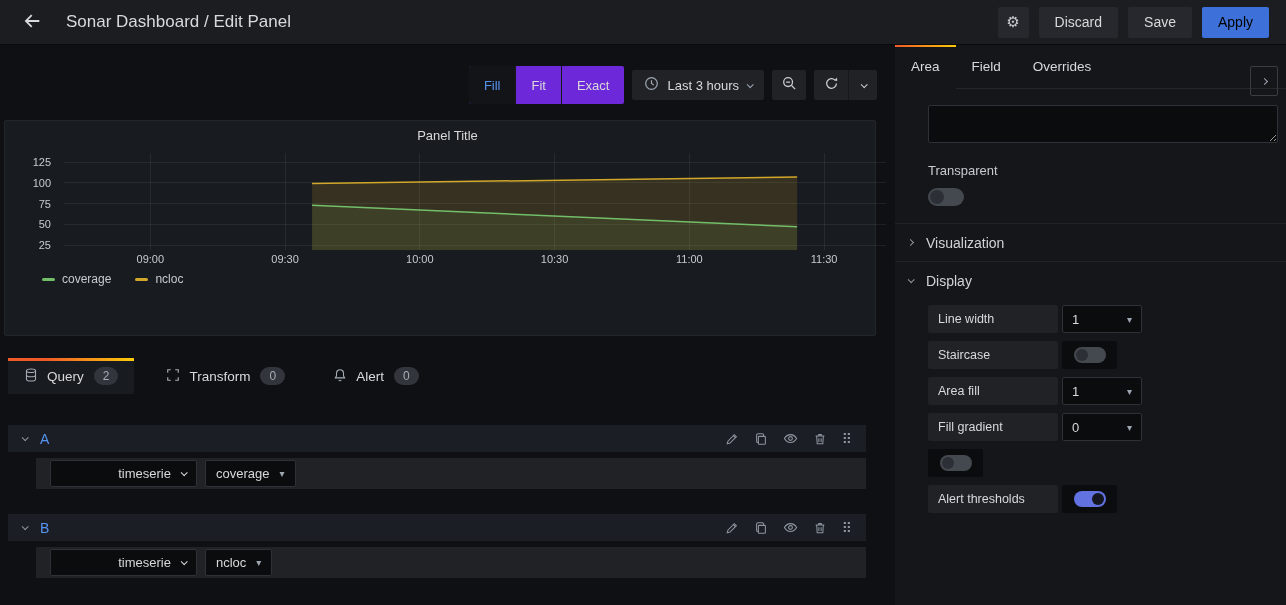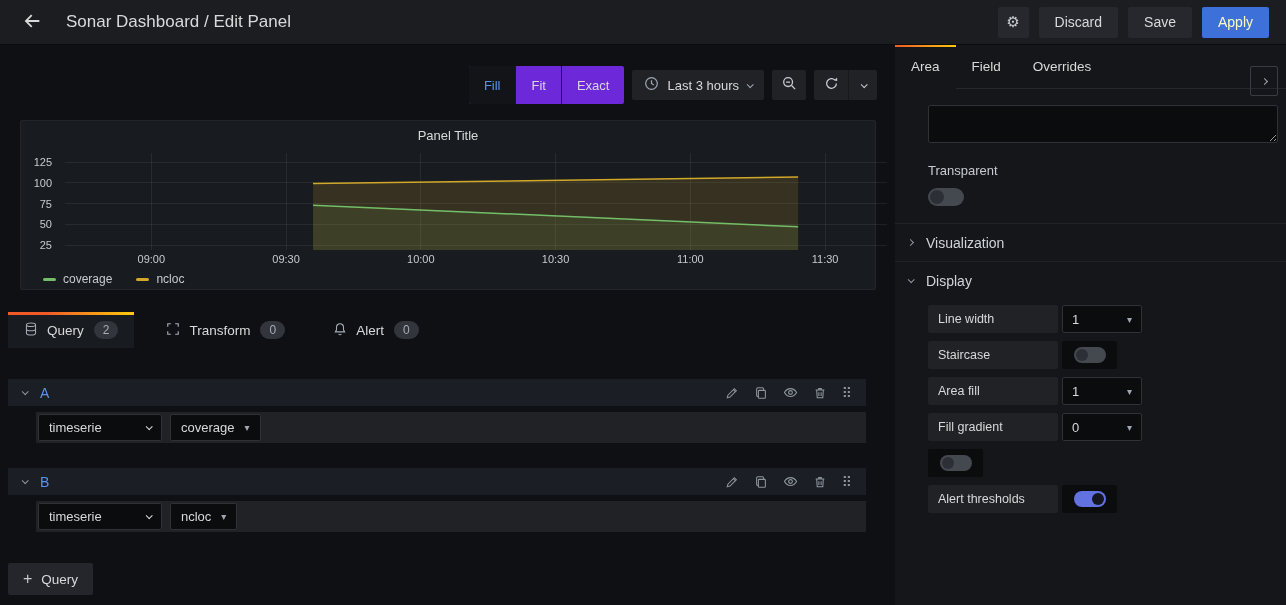--- a/index.html
+++ b/index.html
@@ -9,21 +9,21 @@
     font-family:"Liberation Sans", sans-serif;
     color:#d8d9da;
     -webkit-font-smoothing:antialiased;
   }
   
   .topbar { height:45px; background:#1b1d21; display:flex; align-items:center; padding:0 17px 0 10px; border-bottom:1px solid #0a0b0d; }
   .back-btn { width:44px; height:44px; background:none; border:none; display:flex; align-items:center; justify-content:center; cursor:pointer; }
   .page-title { font-size:17px; color:#d8d9da; margin-left:12px; }
   .topbar-right { margin-left:auto; display:flex; align-items:center; gap:10px; }
   .btn { height:31px; padding:0 16px; background:#26282d; border:none; border-radius:2px; color:#d8d9da; font-size:14px; font-family:inherit; cursor:pointer; }
-  .btn.primary { background:#3d71d9; color:#fef9c3; }
+  .btn.primary { background:#3d71d9; color:#000000; }
   .icon-btn { width:31px; height:31px; background:#26282d; border:none; border-radius:2px; color:#c7cbd1; font-size:15px; display:flex; align-items:center; justify-content:center; cursor:pointer; }
   
   .main { display:flex; height:560px; }
   .content { width:895px; flex:none; background:#0e1014; }
   
   .toolbar { display:flex; justify-content:flex-end; align-items:center; gap:8px; padding:21px 18px 0 0; }
   .seg-group { display:flex; background:#6d28d9; border-radius:2px; overflow:hidden; height:38px; }
   .seg { padding:0 15px; font-size:13px; color:#d8d9da; background:transparent; border:none; border-left:1px solid #16181c; font-family:inherit; cursor:pointer; }
   .seg:first-child { border-left:none; }
   .seg.active { background:#121418; color:#5794f2; }
@@ -31,21 +31,21 @@
   .tool-btn.square { width:34px; justify-content:center; padding:0; }
   .tool-group { display:flex; height:30px; background:#202226; border-radius:2px; overflow:hidden; }
   .tool-group button { background:none; border:none; display:flex; align-items:center; justify-content:center; color:#c7cbd1; cursor:pointer; }
   .tool-group .grp-a { width:34px; }
   .tool-group .grp-b { width:29px; border-left:1px solid #16181c; }
   .chev { display:inline-block; width:5px; height:5px; border-style:solid; border-color:currentColor; border-width:0 1.5px 1.5px 0; }
   .chev.down { transform:rotate(45deg) translateY(-1px); }
   .chev.right { transform:rotate(-45deg); }
   .dim { color:#9fa7b3; }
   
-  .panel { margin:16px 19px 0 20px; height:170px; background:#181b1f; border:1px solid #22252a; border-radius:2px; }
+  .panel { margin:16px 19px 0 4px; height:216px; background:#181b1f; border:1px solid #22252a; border-radius:2px;padding-left:15px; }
   .panel-title { height:26px; line-height:30px; text-align:center; font-size:13px; font-weight:500; color:#d8d9da; cursor:pointer; }
   #chart-svg { display:block; margin-top:2px; }
   .legend { display:flex; gap:24px; padding-left:22px; margin-top:1px; }
   .legend-item { display:flex; align-items:center; gap:7px; font-size:12px; color:#c7cbd1; cursor:pointer; }
   .swatch { width:13px; height:3px; border-radius:2px; background:#888; }
   
   .qtabs { display:flex; margin:22px 0 0 8px; height:36px; gap:16px; }
   .qtab { display:flex; align-items:center; gap:9px; padding:0 16px; font-size:13.5px; color:#d8d9da; position:relative; cursor:pointer; }
   .qtab svg { color:#a6adb5; }
   .qtab.active { background:#181b1f; }
@@ -53,21 +53,21 @@
   .badge { background:#32363c; color:#a6adb5; border-radius:11px; padding:2px 9px; font-size:12px; margin-left:1px; }
   
   .qrows { margin:31px 29px 0 8px; }
   .qrow-header { height:27px; background:#1b1e24; display:flex; align-items:center; padding:0 14px; gap:13px; color:#8e959e; }
   .qref { color:#5794f2; font-size:14px; }
   .qrow-actions { margin-left:auto; display:flex; align-items:center; gap:15px; color:#8e959e; }
   .qrow-actions > * { cursor:pointer; display:flex; align-items:center; }
   .drag { font-family:"DejaVu Sans", sans-serif; font-size:14px; line-height:14px; color:#8e959e; }
   .qrow-body { margin:6px 0 0 28px; background:#202226; height:31px; display:flex; align-items:center; gap:8px; }
   .select { background:#0b0c0e; border:1px solid #2c3235; border-radius:2px; height:27px; display:flex; align-items:center; gap:10px; padding:0 10px; font-size:13px; color:#d8d9da; cursor:pointer; }
-  .select.ds { width:124px; justify-content:space-between; margin-left:2px; }
+  .select.ds { width:147px; justify-content:flex-end; margin-left:14px; }
   .caret { color:#9fa7b3; font-size:10px; font-family:"DejaVu Sans", sans-serif; }
   .qrow + .qrow { margin-top:25px; }
   .add-query { margin-top:31px; height:32px; background:#24262b; border:none; border-radius:2px; color:#d8d9da; font-size:13.5px; display:flex; align-items:center; gap:9px; padding:0 15px; font-family:inherit; cursor:pointer; }
   .plus { font-size:16px; color:#c7cbd1; }
   
   .sidebar { width:391px; flex:none; background:#141619; position:relative; overflow:hidden; }
   .side-tabs { display:flex; height:44px; border-bottom:1px solid #24272c; }
   .stab { padding:0 16px; display:flex; align-items:center; font-size:13.5px; color:#d8d9da; position:relative; cursor:pointer; }
   .stab.active::before { content:''; position:absolute; top:0; left:0; right:0; height:2px; background:linear-gradient(90deg,#f05a28,#fbca0a); }
   .stab.active { box-shadow:0 1px 0 0 #141619; }

